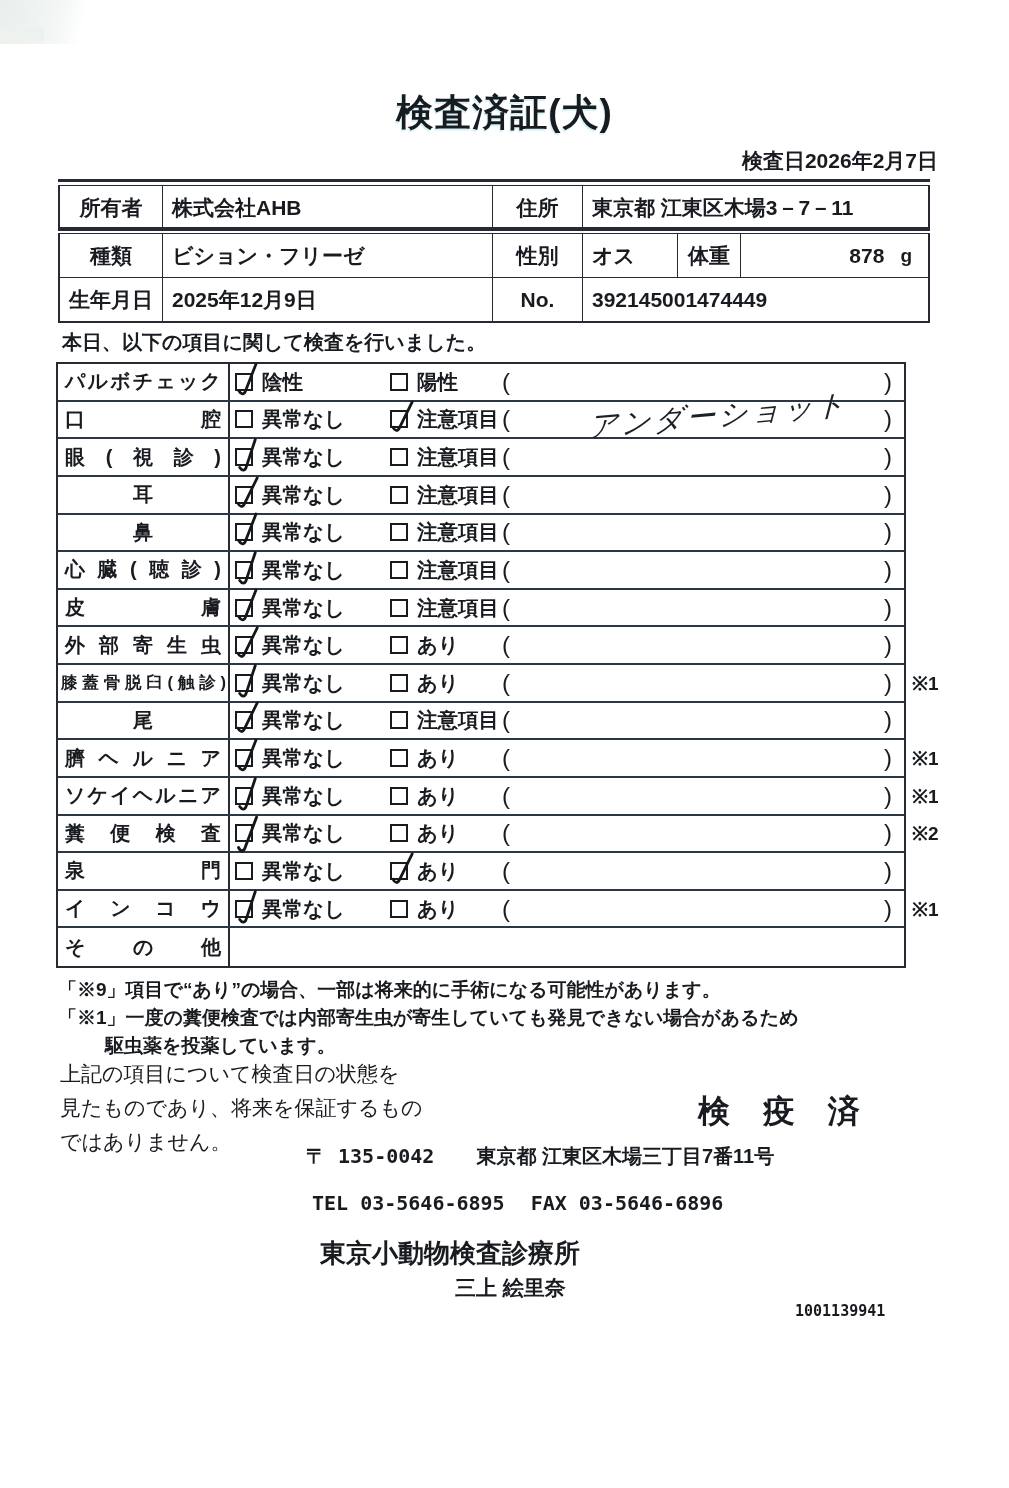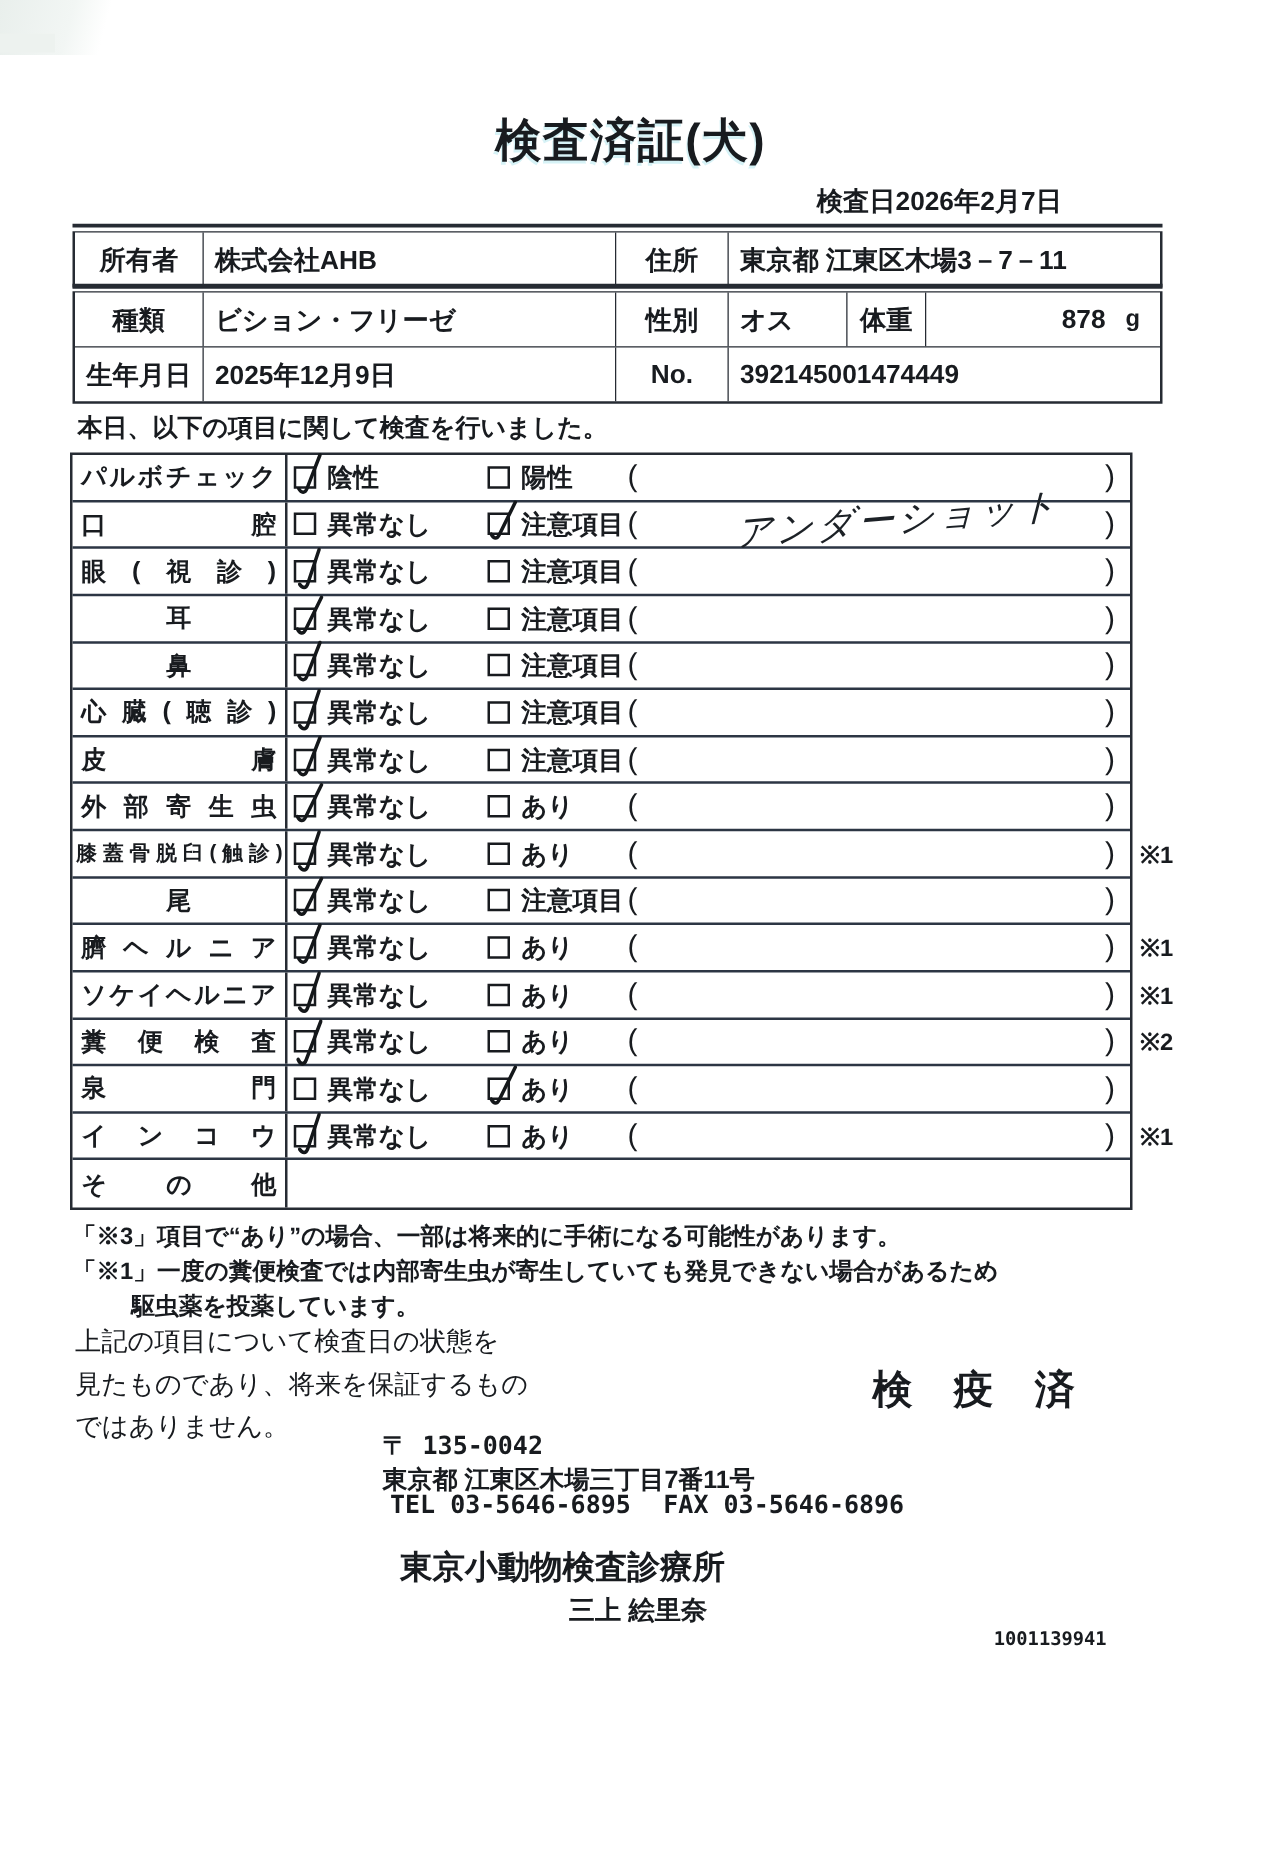--- a/index.html
+++ b/index.html
@@ -28,21 +28,21 @@
   
   .title{
     position:absolute; left:0; right:0; top:88px;
     text-align:center;
     font-size:37px; font-weight:600; letter-spacing:1px;
     text-shadow:-1px 2px 0 rgba(70,195,215,.22);
   }
 
   
   .date-row{ position:absolute; left:565px; top:147px; width:373px;
-    display:flex; justify-content:center; align-items:baseline;
+    display:flex; justify-content:flex-end; align-items:baseline;
     font-size:21px; font-weight:600; }
 
   
   .htable{
     position:absolute; left:58px; width:872px;
     border:2px solid var(--line);
     border-top:1.5px solid var(--line);
   }
   .htable::before{ 
     content:""; position:absolute; left:-2px; right:-2px; top:-7px; height:3px;
@@ -119,21 +119,21 @@
   .footnotes .indent{ padding-left:47px; }
 
   
   .disclaimer{ position:absolute; left:60px; top:1057px; font-size:21px; font-weight:400;
     line-height:34px; }
   .stamp{ position:absolute; left:698px; top:1090px; font-size:32px; font-weight:600;
     letter-spacing:12px; white-space:nowrap; }
 
   
   .addr-line{ position:absolute; left:306px; top:1143px; font-size:20px; font-weight:600;
-    display:flex; align-items:baseline;flex-direction:column; }
+    display:flex; align-items:baseline; }
   .postal{ font-family:"DejaVu Sans Mono", monospace; font-weight:700; margin-right:42px; }
   .tel-line{ position:absolute; left:312px; top:1191px;
     font-family:"DejaVu Sans Mono", monospace; font-size:20px; font-weight:700;
     display:flex; gap:26px; }
   .clinic-name{ position:absolute; left:320px; top:1236px; font-size:26px; font-weight:700; }
   .examiner{ position:absolute; left:455px; top:1274px; font-size:21px; font-weight:700; }
   .serial{ position:absolute; left:795px; top:1302px;
     font-family:"DejaVu Sans Mono", monospace; font-size:15px; font-weight:700; }
 </style>
 </head>
@@ -552,21 +552,21 @@
       <div class="irow">
         <div class="ilabel">
           <span>そ</span>
           <span>の</span>
           <span>他</span>
         </div>
       </div>
     </div>
 
   <div class="footnotes">
-    <div>「※3」項目で“あり”の場合、一部は将来的に手術になる可能性があります。</div>
+    <div>「※9」項目で“あり”の場合、一部は将来的に手術になる可能性があります。</div>
     <div>「※1」一度の糞便検査では内部寄生虫が寄生していても発見できない場合があるため</div>
     <div class="indent">駆虫薬を投薬しています。</div>
   </div>
 
   <div class="disclaimer">
     <div>上記の項目について検査日の状態を</div>
     <div>見たものであり、将来を保証するもの</div>
     <div>ではありません。</div>
   </div>
 

